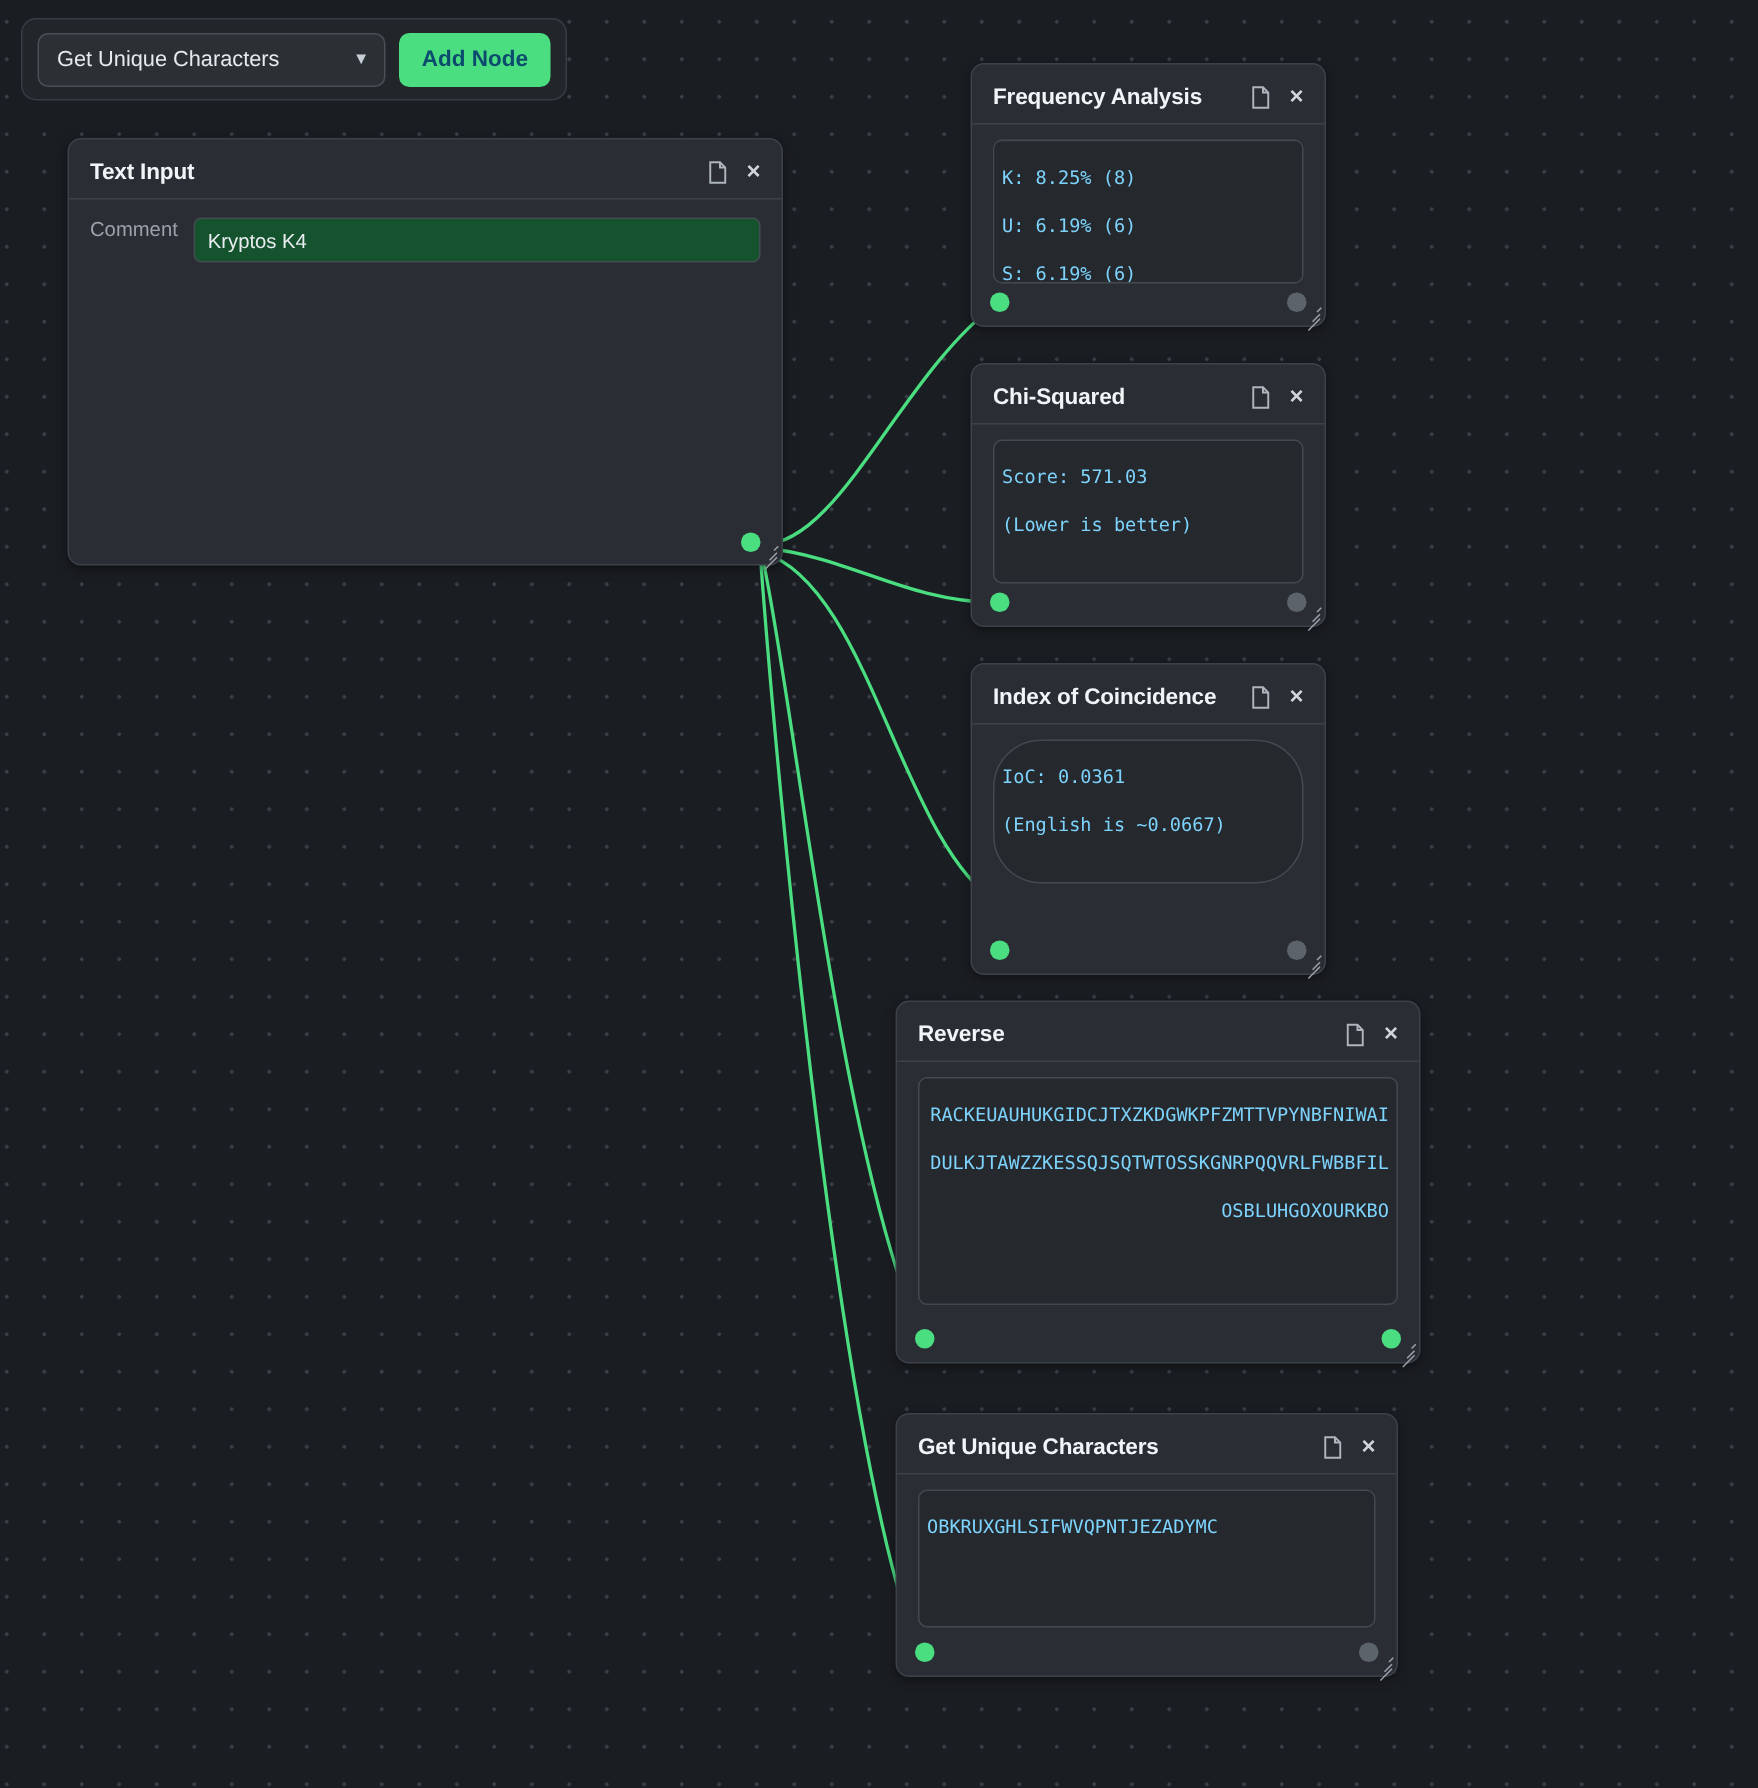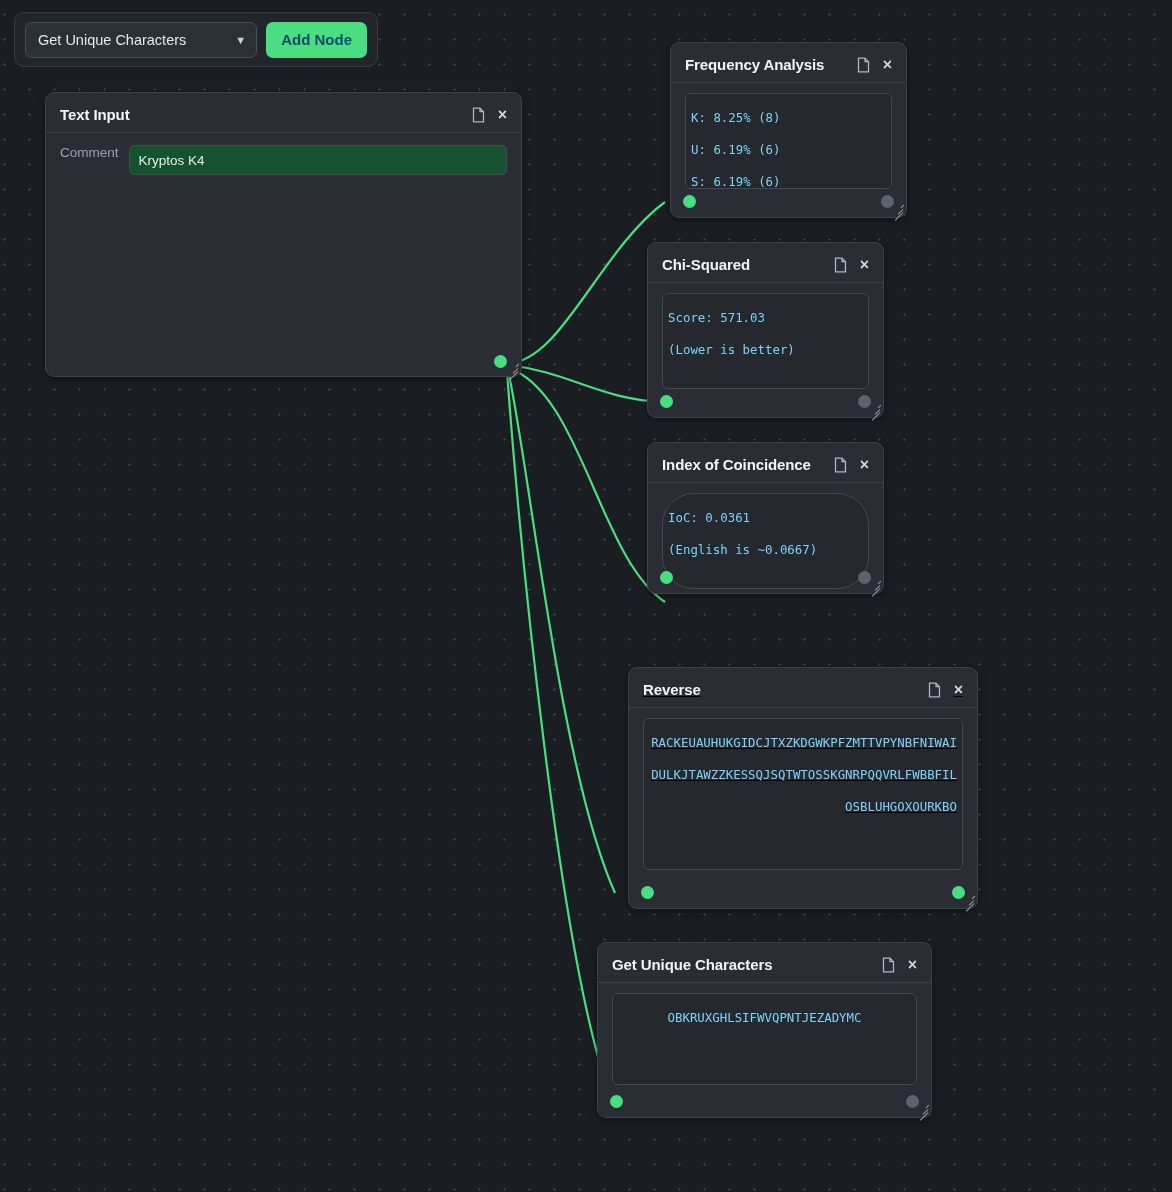--- a/index.html
+++ b/index.html
@@ -253,21 +253,21 @@
       </div>
     </div>
     <div class="port out" style="right:14px; bottom:8px;"></div>
     <div class="resize-grip">
       <span></span>
         <span></span>
         <span></span>
     </div>
   </div>
 
-  <div class="node" style="left:670px; top:42px; width:237px; height:176px;">
+  <div class="node" style="left:647px; top:42px; width:237px; height:176px;">
     <div class="node-head">
       <div class="node-title">Frequency Analysis</div>
       <div class="head-icons">
         <span class="icon-btn">
           <svg width="13" height="16" viewBox="0 0 13 16" fill="none" stroke="#aeb5bd" stroke-width="1.3">
             <path d="M1.5 1.2 H8 L11.5 4.7 V14.8 H1.5 Z"></path>
             <path d="M8 1.2 V4.7 H11.5"></path>
           </svg>
         </span>
         <span class="close-x">×</span>
@@ -307,21 +307,21 @@
     </div>
     <div class="port in" style="left:12px; bottom:9px;"></div>
     <div class="port out idle" style="right:12px; bottom:9px;"></div>
     <div class="resize-grip">
       <span></span>
         <span></span>
         <span></span>
     </div>
   </div>
 
-  <div class="node" style="left:647px; top:442px; width:237px; height:152px;">
+  <div class="node" style="left:647px; top:442px; width:237px; height:208px;">
     <div class="node-head">
       <div class="node-title">Index of Coincidence</div>
       <div class="head-icons">
         <span class="icon-btn">
           <svg width="13" height="16" viewBox="0 0 13 16" fill="none" stroke="#aeb5bd" stroke-width="1.3">
             <path d="M1.5 1.2 H8 L11.5 4.7 V14.8 H1.5 Z"></path>
             <path d="M8 1.2 V4.7 H11.5"></path>
           </svg>
         </span>
         <span class="close-x">×</span>
@@ -333,21 +333,21 @@
     </div>
     <div class="port in" style="left:12px; bottom:9px;"></div>
     <div class="port out idle" style="right:12px; bottom:9px;"></div>
     <div class="resize-grip">
       <span></span>
         <span></span>
         <span></span>
     </div>
   </div>
 
-  <div class="node" style="left:628px; top:667px; width:350px; height:242px;text-decoration:underline;">
+  <div class="node" style="left:597px; top:667px; width:350px; height:242px;">
     <div class="node-head">
       <div class="node-title">Reverse</div>
       <div class="head-icons">
         <span class="icon-btn">
           <svg width="13" height="16" viewBox="0 0 13 16" fill="none" stroke="#aeb5bd" stroke-width="1.3">
             <path d="M1.5 1.2 H8 L11.5 4.7 V14.8 H1.5 Z"></path>
             <path d="M8 1.2 V4.7 H11.5"></path>
           </svg>
         </span>
         <span class="close-x">×</span>
@@ -371,21 +371,21 @@
       <div class="head-icons">
         <span class="icon-btn">
           <svg width="13" height="16" viewBox="0 0 13 16" fill="none" stroke="#aeb5bd" stroke-width="1.3">
             <path d="M1.5 1.2 H8 L11.5 4.7 V14.8 H1.5 Z"></path>
             <path d="M8 1.2 V4.7 H11.5"></path>
           </svg>
         </span>
         <span class="close-x">×</span>
       </div>
     </div>
-    <div class="node-body" style="padding-top:10px;text-align:center;">
+    <div class="node-body" style="padding-top:10px;">
       <div class="text-area" style="height:92px;">OBKRUXGHLSIFWVQPNTJEZADYMC</div>
     </div>
     <div class="port in" style="left:12px; bottom:9px;"></div>
     <div class="port out idle" style="right:12px; bottom:9px;"></div>
     <div class="resize-grip">
       <span></span>
         <span></span>
         <span></span>
     </div>
   </div>

